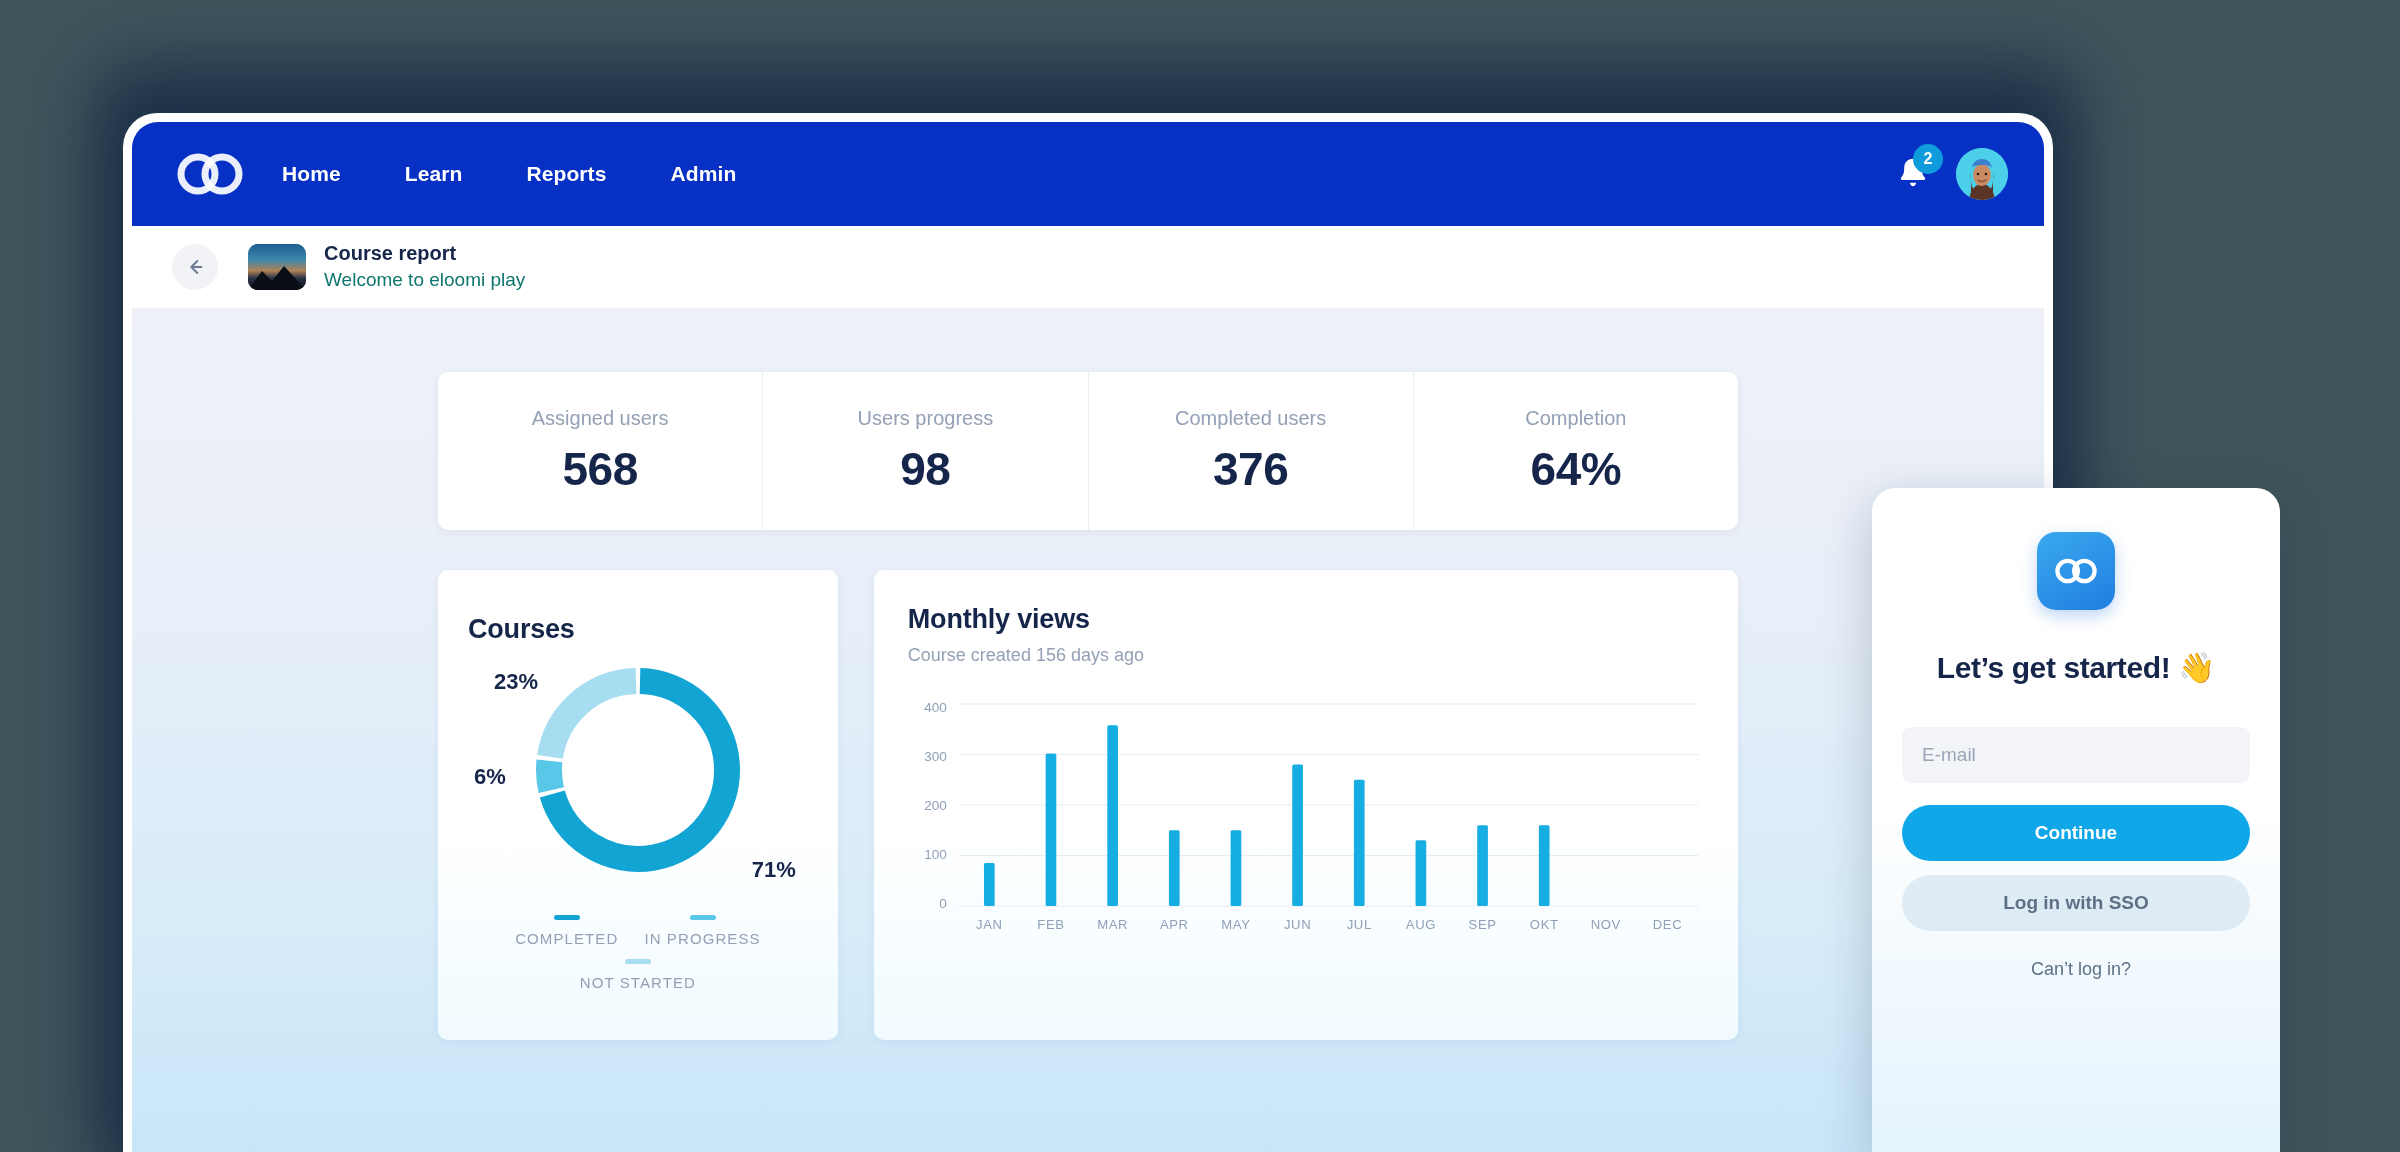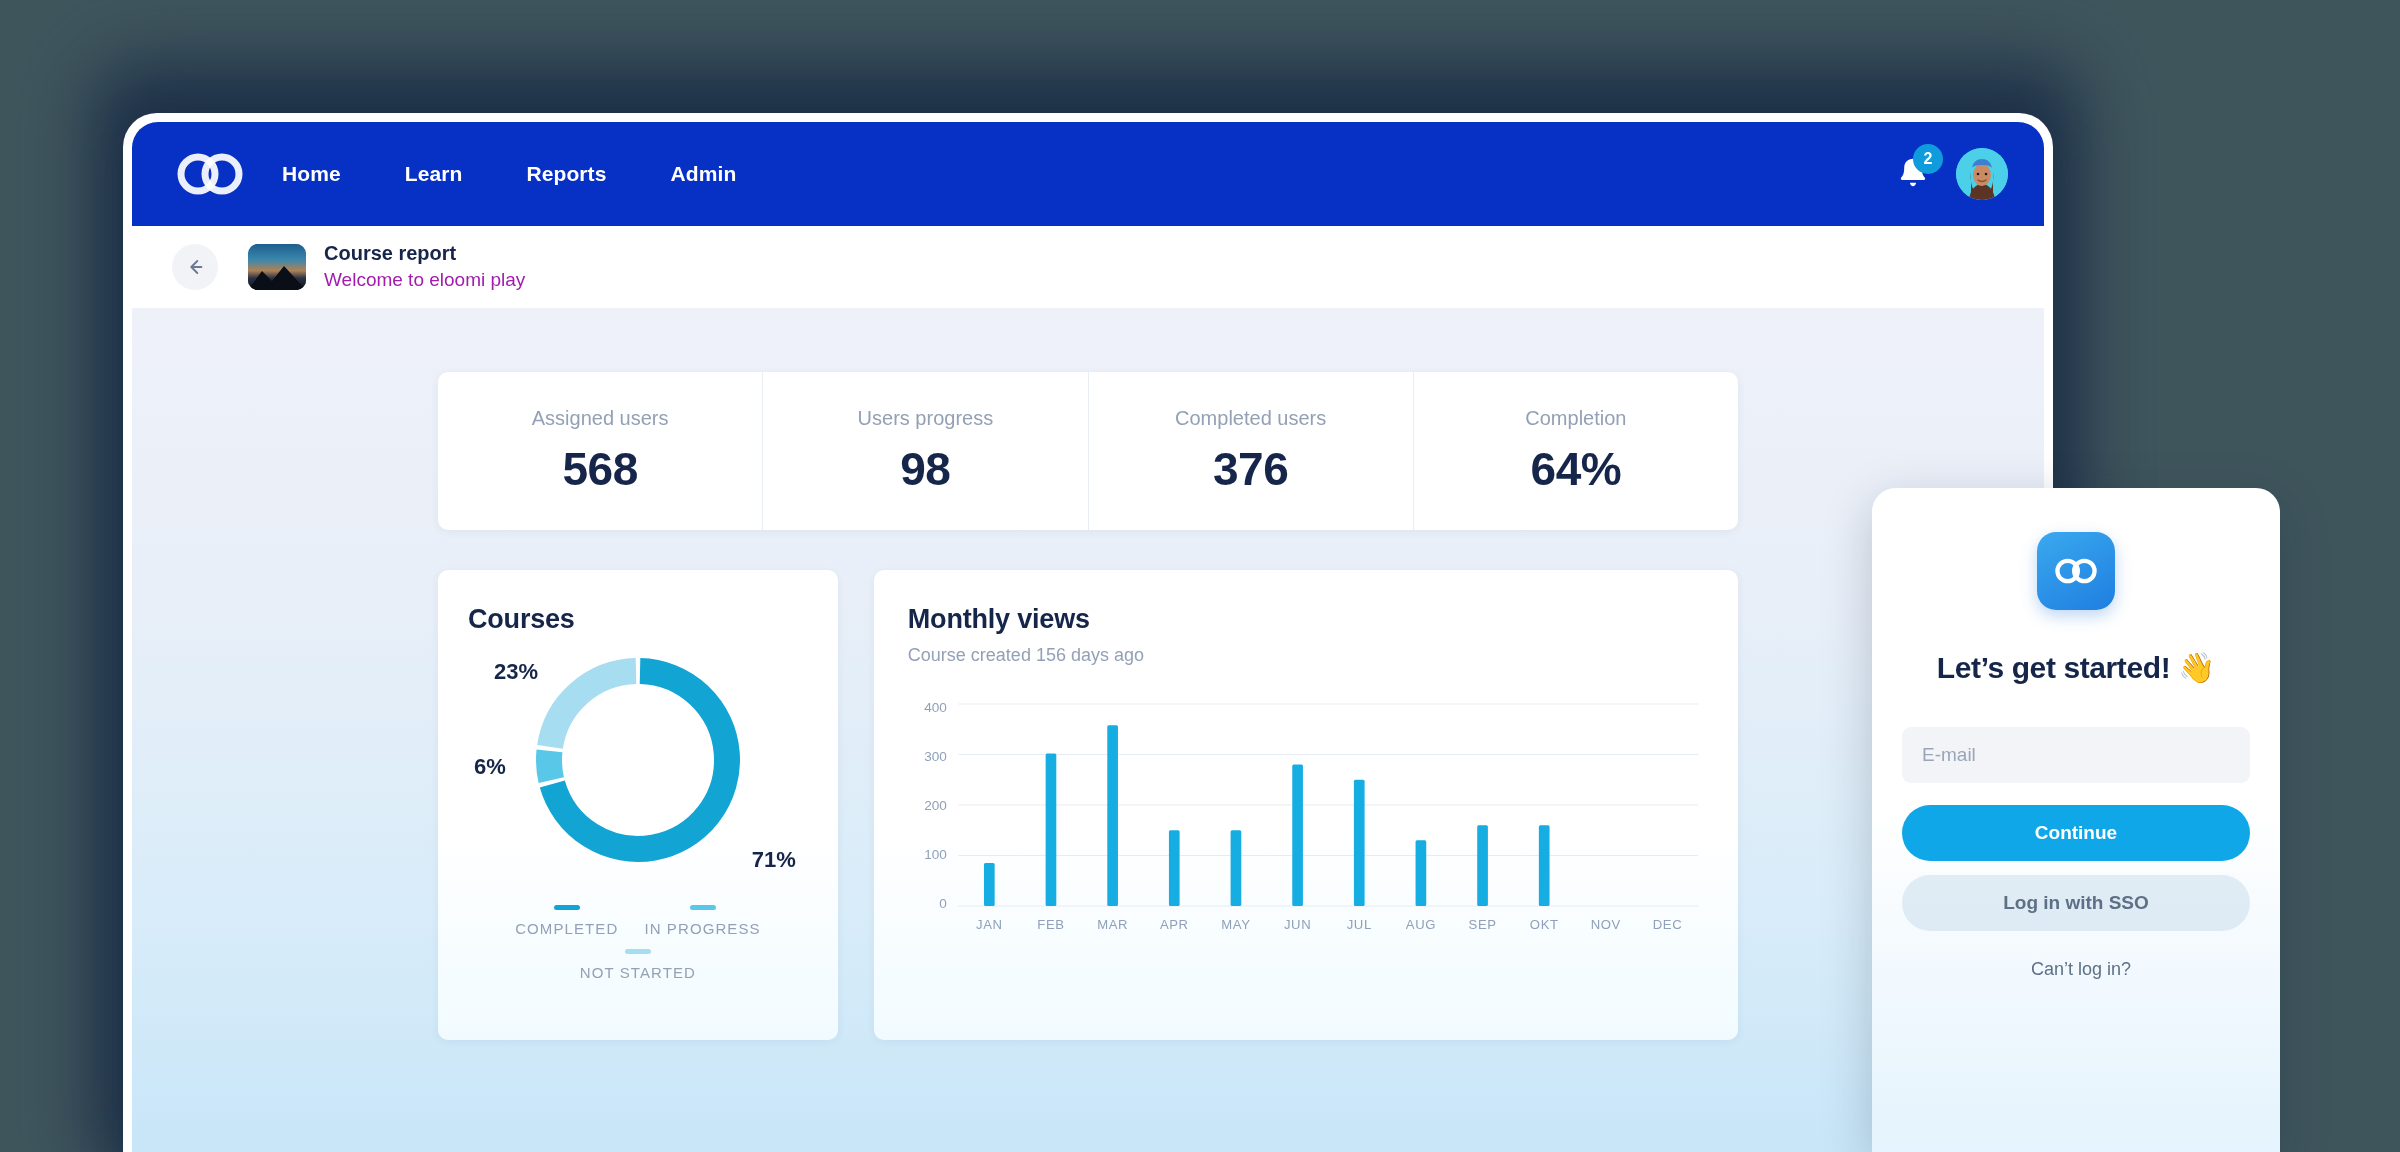--- a/index.html
+++ b/index.html
@@ -89,21 +89,21 @@
   }
   .thumb {
     width: 58px; height: 46px; border-radius: 10px;
     margin-left: 30px; flex: 0 0 auto; overflow: hidden;
     background: linear-gradient(180deg,#1d5f8e 0%,#2f7fa8 26%,#8d6f57 54%,#161d2b 72%,#0c1018 100%);
   }
   .subhead-text { margin-left: 18px; }
   .subhead-title {
     font-size: 20px; font-weight: 700; color: #16254a; line-height: 1.35;
   }
-  .subhead-sub { font-size: 19px; color: #a21caf; line-height: 1.4; }
+  .subhead-sub { font-size: 19px; color: #0f766e; line-height: 1.4; }
 
   
   .body-area {
     flex: 1 1 auto;
     background: linear-gradient(180deg,#eef1f8 0%,#e9eff8 30%,#d8ecf9 68%,#c4e4f8 100%);
     padding: 64px 0 0 0;
     overflow: hidden;
   }
   .inner { width: 1300px; margin: 0 auto; }
 
@@ -122,21 +122,21 @@
   .kpi-label { font-size: 20px; color: #93a0b5; margin-bottom: 12px; }
   .kpi-value { font-size: 46px; font-weight: 700; color: #16254a; letter-spacing: -.5px; }
 
   
   .charts { display: flex; gap: 36px; margin-top: 40px; }
   .card {
     background: linear-gradient(180deg,#ffffff 0%,#ffffff 55%,#f1fbff 100%);
     border-radius: 10px;
     box-shadow: 0 2px 10px rgba(30,50,90,.06);
   }
-  .card-courses { width: 410px; height: 470px; padding: 34px 30px 26px; }
+  .card-courses { width: 410px; height: 470px; padding: 44px 30px 26px; }
   .card-views   { flex: 1 1 auto; height: 470px; padding: 34px 34px 10px; }
   .card-title {
     font-size: 27px; font-weight: 700; color: #16254a; letter-spacing: -.2px;
   }
   .card-sub { font-size: 18px; color: #93a0b5; margin-top: 10px; }
 
   
   .donut-wrap {
     position: relative; width: 300px; height: 230px; margin: 14px auto 0;
   }

